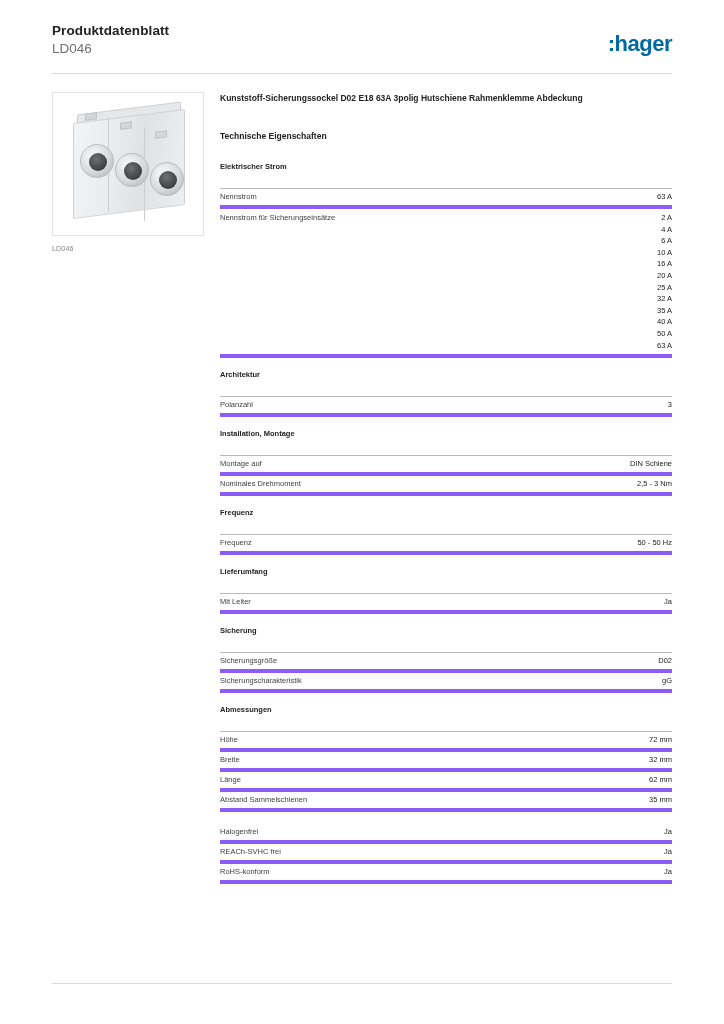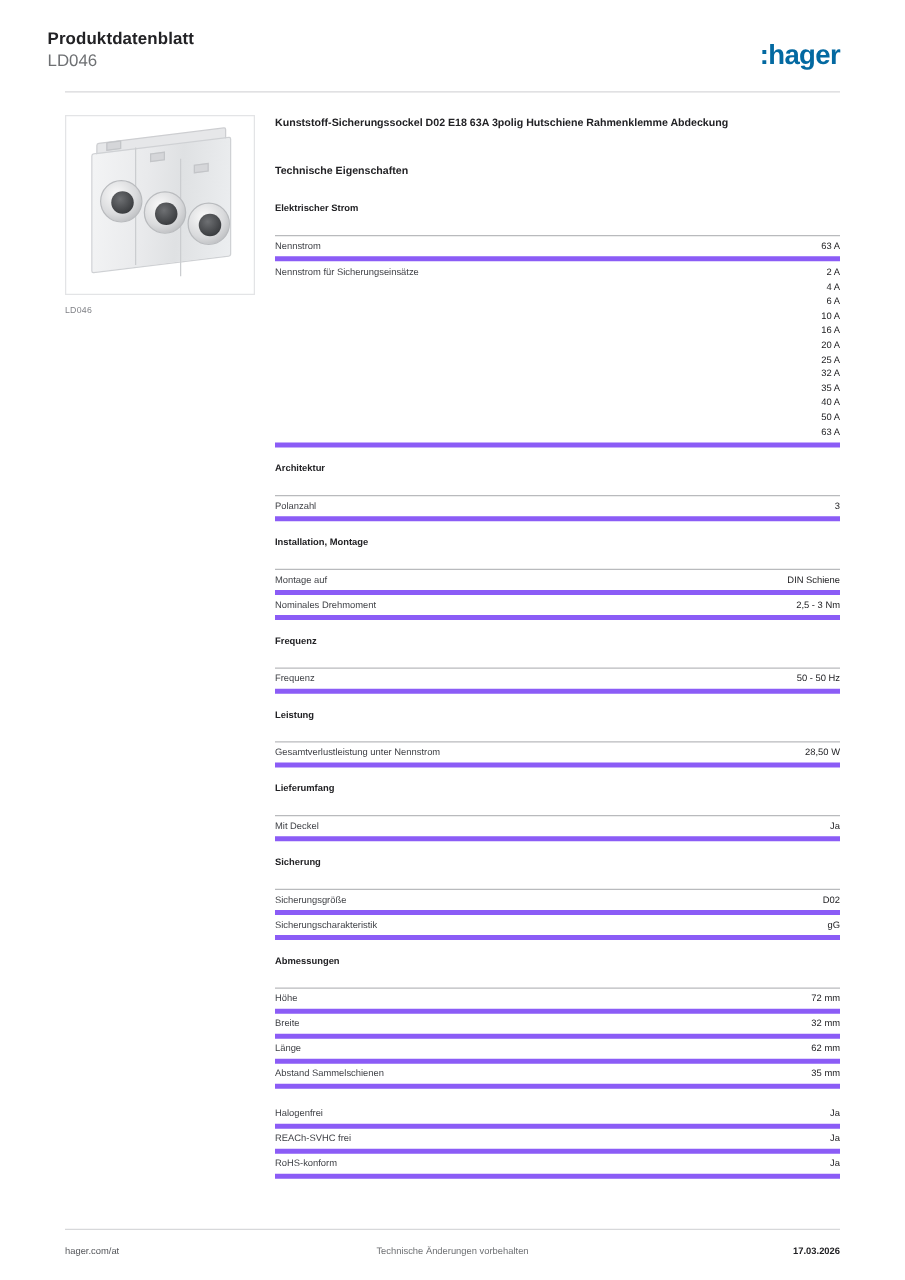--- a/index.html
+++ b/index.html
@@ -12,21 +12,21 @@
     position: relative;
     width: 724px;
     height: 1024px;
     background: #ffffff;
     overflow: hidden;
   }
 
   
   .header {
     position: absolute;
-    left: 38px;
+    left: 52px;
     top: 22px;
     right: 52px;
     height: 46px;
   }
   .doc-title {
     font-size: 13.5px;
     font-weight: bold;
     color: #222225;
     letter-spacing: 0.1px;
     line-height: 17px;
@@ -293,30 +293,23 @@
           </div>
         </div>
         <div class="group">
           <div class="group-title">Frequenz</div>
           <div class="row">
             <div class="label">Frequenz</div>
             <div class="value">50 - 50 Hz</div>
           </div>
         </div>
         <div class="group">
-          <div class="group-title">Leistung</div>
-          <div class="row">
-            <div class="label">Gesamtverlustleistung unter Nennstrom</div>
-            <div class="value">28,50 W</div>
-          </div>
-        </div>
-        <div class="group">
           <div class="group-title">Lieferumfang</div>
           <div class="row">
-            <div class="label">Mit Deckel</div>
+            <div class="label">Mit Leiter</div>
             <div class="value">Ja</div>
           </div>
         </div>
         <div class="group">
           <div class="group-title">Sicherung</div>
           <div class="row">
             <div class="label">Sicherungsgröße</div>
             <div class="value">D02</div>
           </div>
           <div class="row">
@@ -354,19 +347,14 @@
           </div>
           <div class="row">
             <div class="label">RoHS-konform</div>
             <div class="value">Ja</div>
           </div>
         </div>
       </div>
   </div>
 
   <div class="footer-rule"></div>
-  <div class="footer">
-    <div class="left">hager.com/at</div>
-    <div class="center">Technische Änderungen vorbehalten</div>
-    <div class="right">17.03.2026</div>
-  </div>
 
 </div>
 
 </body></html>

